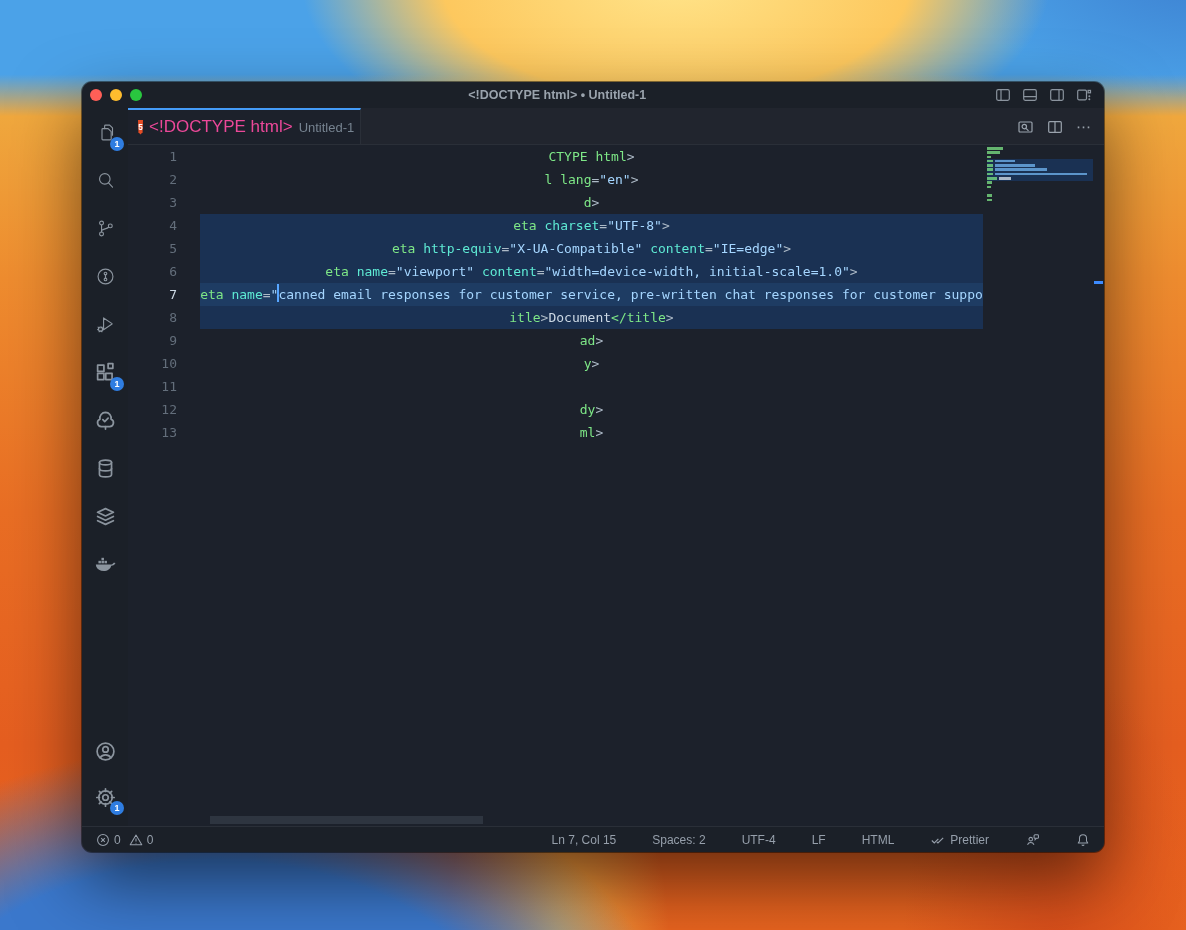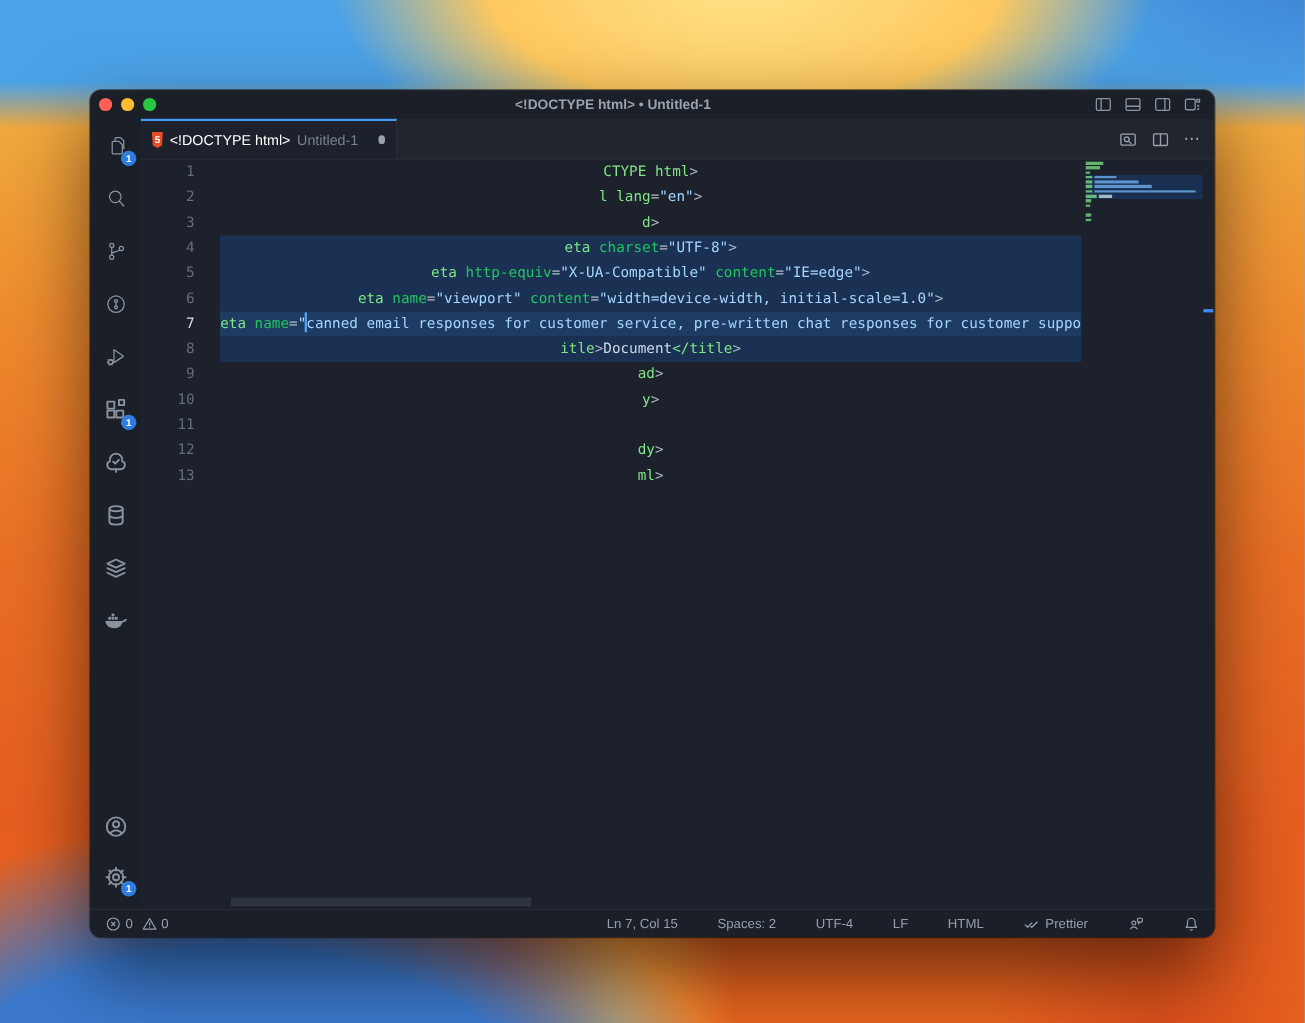--- a/index.html
+++ b/index.html
@@ -39,37 +39,37 @@
   .ab-item.small{ height:46px; }
   .ab-item svg{ display:block; }
   .badge{ position:absolute; right:4px; bottom:5px; min-width:14px; height:14px; border-radius:8px; background:#2f7de1; color:#fff; font-size:9px; font-weight:700; display:flex; align-items:center; justify-content:center; padding:0 3px; }
 
   
   .editor-col{ flex:1; display:flex; flex-direction:column; background:#1c212b; min-width:0; }
   .tabbar{ position:relative; height:37px; background:#21252e; border-bottom:1px solid #2a2f38; display:flex; }
   .tab{ width:233px; height:36px; background:#1c212b; border-top:2px solid #459cf8; border-right:1px solid #2a2f38; display:flex; align-items:center; padding:0 10px; gap:6px; cursor:pointer; }
   .html5{ position:relative; width:13px; height:15px; background:#e44d26; clip-path:polygon(0 0,100% 0,91% 85%,50% 100%,9% 85%); display:flex; align-items:center; justify-content:center; }
   .html5 span{ color:#fff; font-size:9px; font-weight:700; line-height:1; }
-  .tab-label{ color:#ffffff; font-size:13px; white-space:nowrap; }
+  .tab-label{ color:#ec4899; font-size:17px; white-space:nowrap; }
   .tab-desc{ color:#768390; font-size:13px; white-space:nowrap; }
   .mod-dot{ width:8px; height:8px; border-radius:50%; background:#9aa3ad; margin-left:12px; }
   .tab-actions{ position:absolute; right:12px; top:0; height:37px; display:flex; align-items:center; gap:13px; }
   .tab-actions svg{ display:block; color:#9aa3ad; cursor:pointer; }
   .dots{ color:#9aa3ad; font-size:15px; letter-spacing:1px; line-height:10px; cursor:pointer; }
 
   
   .code-area{ position:relative; flex:1; overflow:hidden; font-family:"DejaVu Sans Mono", monospace; font-size:13px; }
   .gutter{ position:absolute; left:0; top:0; width:72px; }
   .lnum{ height:23px; line-height:23px; text-align:right; padding-right:23px; color:#636e7b; }
   .lnum.act{ color:#cdd9e5; }
   .lines{ position:absolute; left:72px; top:0; width:783px; }
   .line{ height:23px; line-height:23px; white-space:pre; overflow:hidden;text-align:center; }
   .line.sel{ background:#1a3153; }
   .line.sel-act{ background:#1e3c63; }
-  .tg{ color:#7ee787; } .at{ color:#22c55e; } .st{ color:#a5d6ff; } .pu{ color:#adbac7; } .tx{ color:#cdd9e5; }
+  .tg{ color:#7ee787; } .at{ color:#5eead4; } .st{ color:#a5d6ff; } .pu{ color:#adbac7; } .tx{ color:#cdd9e5; }
   .cursor{ display:inline-block; width:2px; height:18px; background:#58a6ff; vertical-align:text-bottom; margin:0 -1px; }
 
   
   .minimap{ position:absolute; right:11px; top:2px; width:106px; }
   .mrow{ position:relative; height:2.5px; margin-bottom:1.8px; display:flex; gap:2px; }
   .mrow.sel{ background:#1a3153; box-shadow:0 -1px 0 #1a3153, 0 1px 0 #1a3153; }
   .mg{ height:2.5px; background:rgba(126,231,135,.75); }
   .mb{ height:2.5px; background:rgba(121,192,255,.7); }
   .mw{ height:2.5px; background:rgba(205,217,229,.8); }
   .overview{ position:absolute; right:0; top:0; width:11px; height:100%; }

